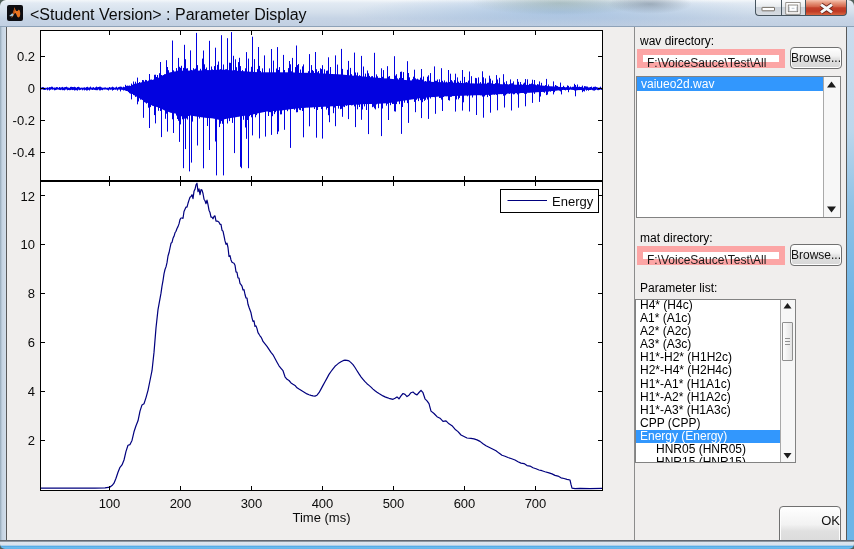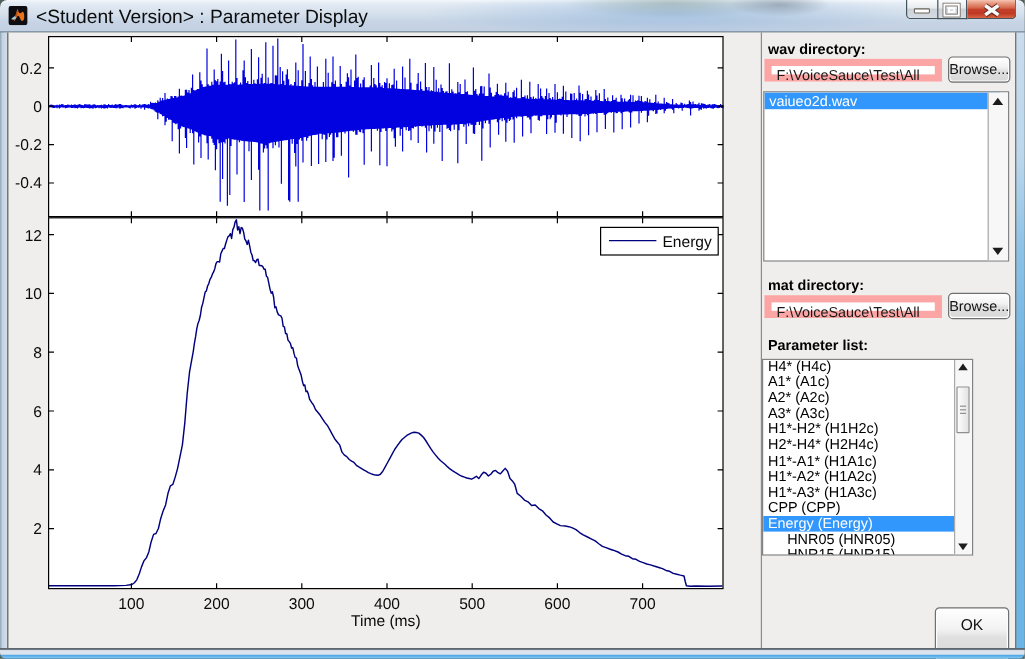--- a/index.html
+++ b/index.html
@@ -30,26 +30,26 @@
  background:linear-gradient(#cadcee 0%,#bcd7ec 20%,#8ec2e6 35%,#6db4e6 55%,#6cb5e7 100%)}
 #bd-bottom{position:absolute;left:0;top:540px;width:854px;height:9px;
  background:linear-gradient(#565c63 0%,#707a84 14%,#dde6ef 24%,#d8e2ec 58%,#4ea7e4 68%,#74c0f0 88%,#59ade4 100%)}
 
 #client{position:absolute;left:6px;top:27px;width:841px;height:513px;background:#f0eeed;
  border-right:1px solid #595959;border-left:1px solid #595959}
 #csep{position:absolute;left:634px;top:27px;width:1px;height:513px;background:#8c8c8c}
 
 #plots{position:absolute;left:0;top:0;width:854px;height:549px}
 
-.plabel{position:absolute;font-size:12px;font-weight:bold;color:#000}
+.plabel{position:absolute;font-size:12px;font-weight:normal;color:#000}
 .tfield{position:absolute;width:148px;height:19px;background:#fff;border:6px solid #fca5a5;
  font-size:12px;color:#1a1a1a;line-height:17px;padding-left:4px;white-space:pre}
 .pbtn{position:absolute;border:1px solid #707070;border-radius:4px;
  background:linear-gradient(#ffffff 0%,#f2f2f2 40%,#e0e0e0 55%,#d7d7d7 100%);
- font-size:12px;color:#111;text-align:center;box-shadow:inset 0 0 0 1px #fdfdfd}
+ font-size:12px;color:#111;text-align:right;box-shadow:inset 0 0 0 1px #fdfdfd}
 .lbox{position:absolute;background:#fff;border:1px solid #828282;overflow:hidden}
 .sel{background:#3297fd;color:#fff}
 .sbar{position:absolute;top:0;right:0;bottom:0;background:#f7f7f7;border-left:1px solid #a9a9a9}
 .arr{position:absolute;left:0;width:100%;text-align:center;color:#111}
 </style></head><body>
 <div id="win">
  <div id="titlebar">
   <svg id="title-ic" viewBox="0 0 16 16">
     <rect x="0" y="0" width="16" height="16" rx="2" fill="#0d0d12"></rect>
     <path d="M7.5 2.2 C8.6 4.8 9 7.5 11.2 5.2 C12.6 3.8 13.4 6.5 13.2 9.5 C13 12.5 11 13.5 10 11 C9 8.6 8.3 7.0 7.2 9.0 C6.2 10.8 5.2 12.6 4.4 12.9 L6.0 8.0 Z" fill="#e8731f"></path>
@@ -116,21 +116,21 @@
         </svg>
      <svg class="arr" style="bottom:3px" width="15" height="9">
           <path d="M7.5 7.5 L12 1.5 L3 1.5 Z" fill="#1c1c1c"></path>
         </svg>
    </div>
  </div>
  <div class="plabel" style="left:640px;top:231px">mat directory:</div>
  <div class="tfield" style="left:637px;top:246px">F:\VoiceSauce\Test\All</div>
  <div class="pbtn" style="left:790px;top:244px;width:52px;height:22px;line-height:20px">Browse...</div>
  <div class="plabel" style="left:640px;top:281px">Parameter list:</div>
- <div class="lbox" style="left:635px;top:299px;width:176px;height:164px;font-size:12px">
+ <div class="lbox" style="left:635px;top:299px;width:161px;height:164px;font-size:12px">
    <div id="plist" style="position:absolute;left:0;top:-1px;right:15px;line-height:13.1px;white-space:pre;padding-left:4px">H4* (H4c)
 A1* (A1c)
 A2* (A2c)
 A3* (A3c)
 H1*-H2* (H1H2c)
 H2*-H4* (H2H4c)
 H1*-A1* (H1A1c)
 H1*-A2* (H1A2c)
 H1*-A3* (H1A3c)
 CPP (CPP)</div>

